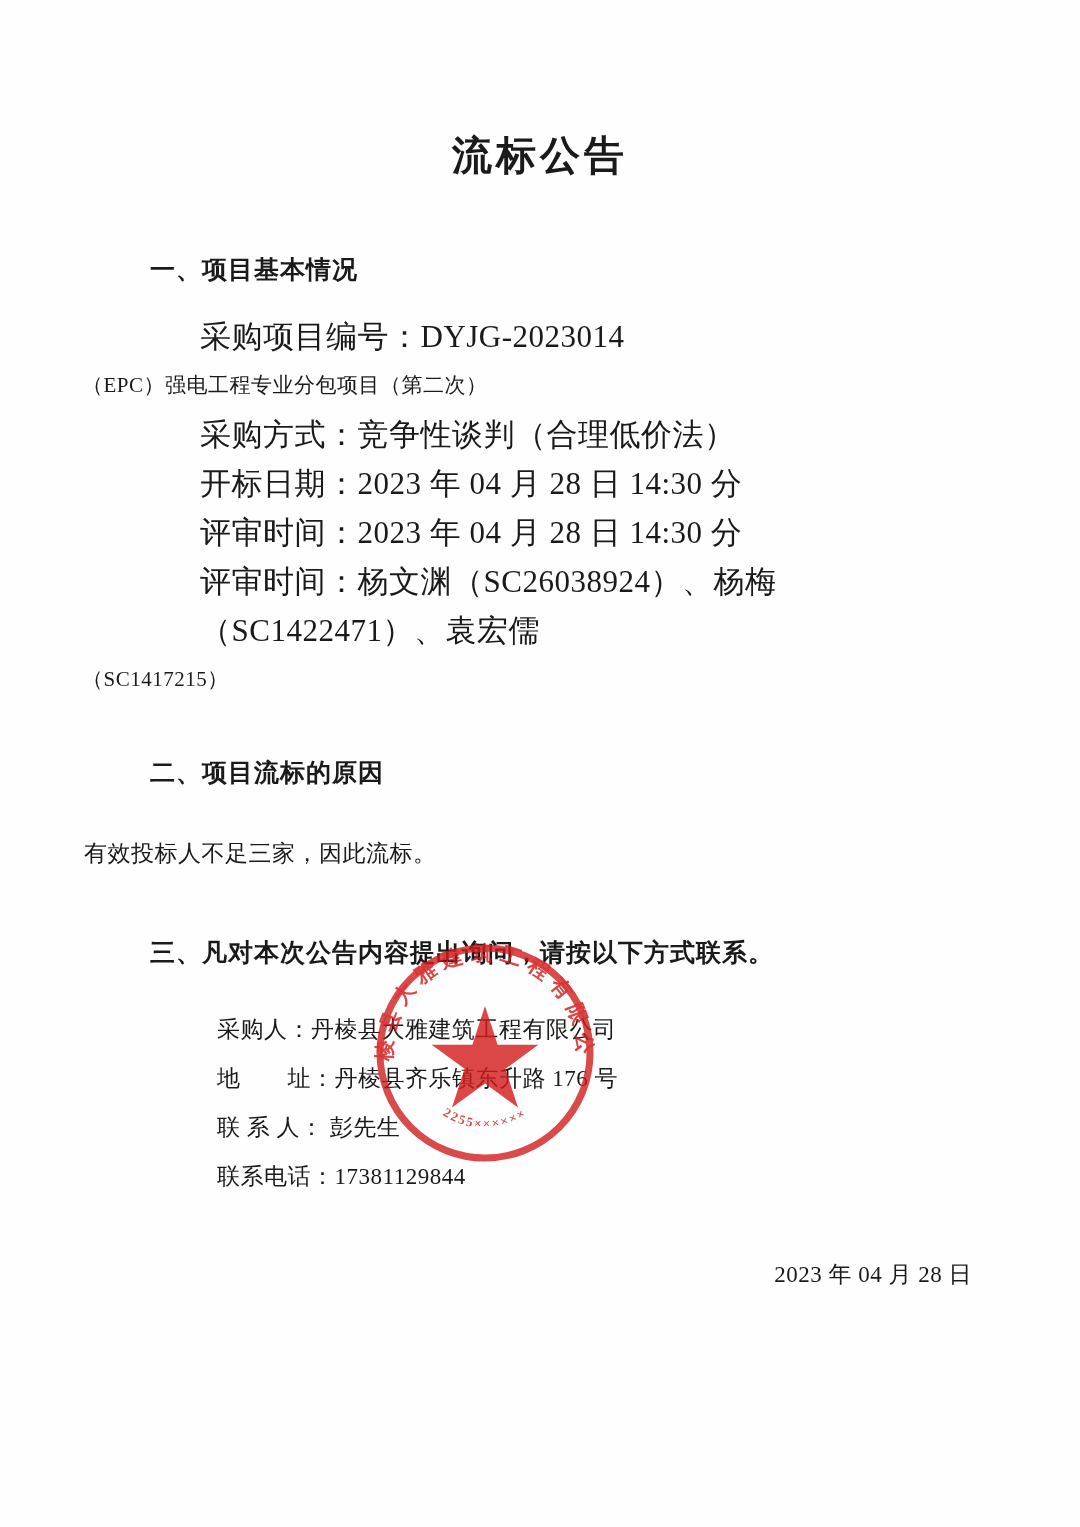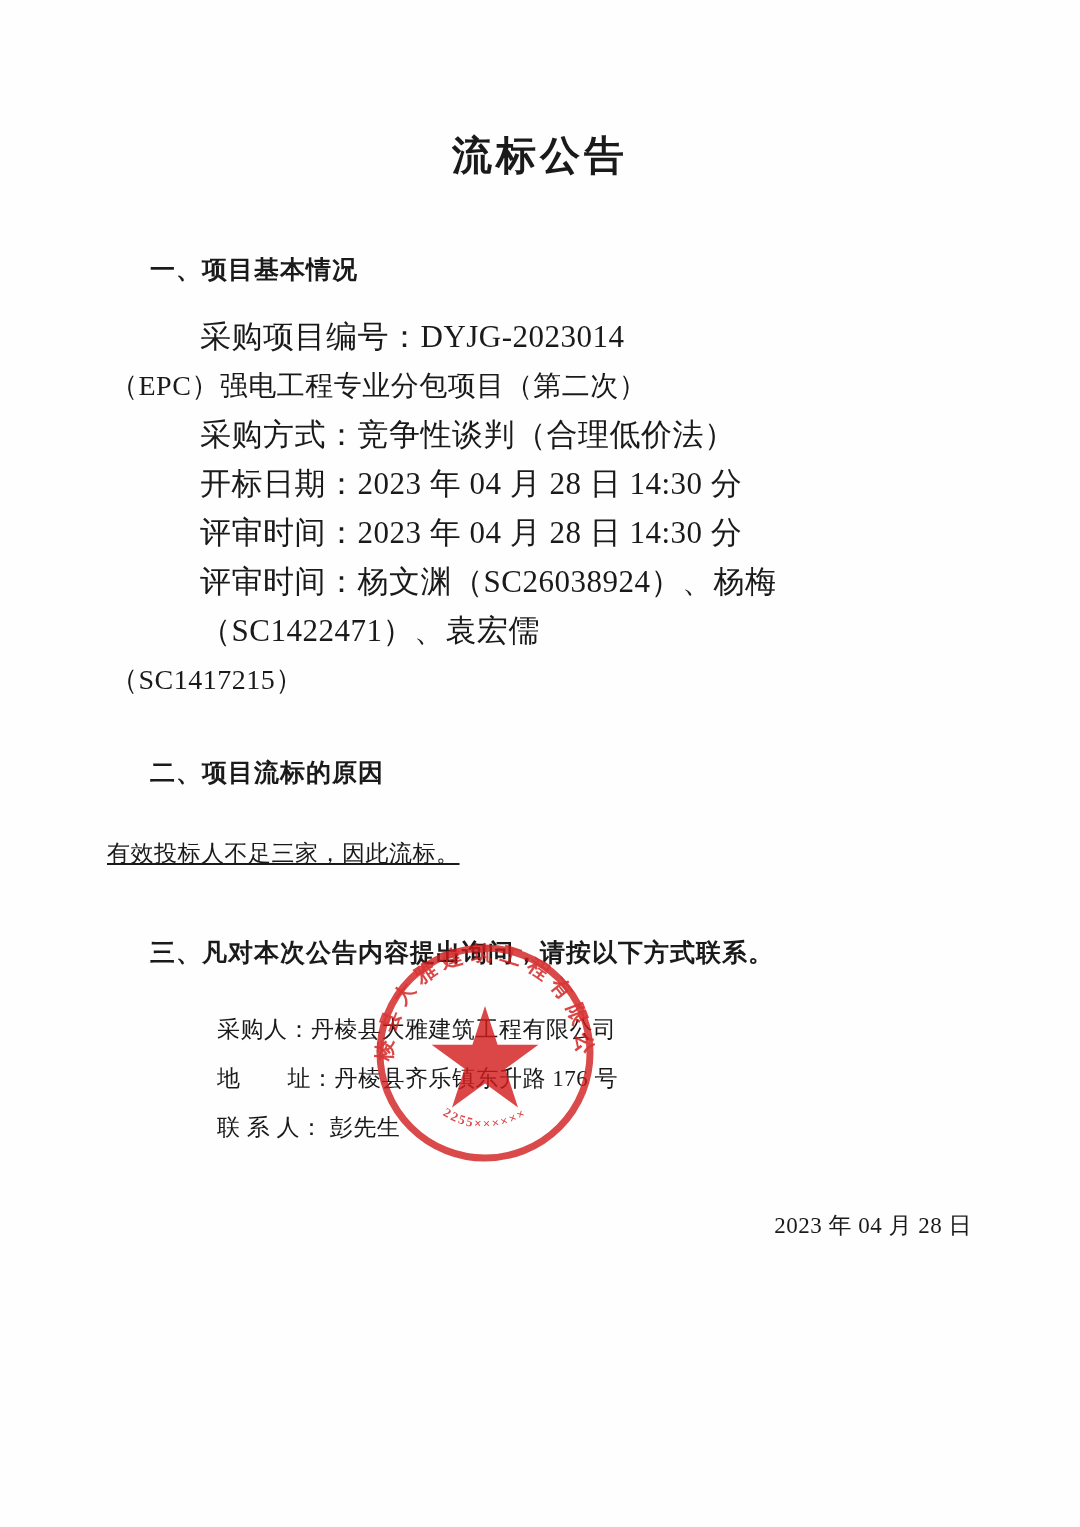--- a/index.html
+++ b/index.html
@@ -40,34 +40,33 @@
 
   .body-line {
     font-size: 31px;
     line-height: 49px;
     margin-left: 200px;
     margin-right: 120px;
     letter-spacing: 0.5px;
     white-space: pre-wrap;
   }
   .wrap-line {
-    font-size: 28px;
+    font-size: 21px;
     line-height: 49px;
-    margin-left: 110px;
+    margin-left: 82px;
     margin-right: 120px;
     letter-spacing: 0.5px;
   }
   .block-gap-top { margin-top: 26px; }
   .para-reason {
     font-size: 23px;
     line-height: 49px;
-    margin-left: 107px;
+    margin-left: 84px;
     margin-top: 40px;
     letter-spacing: 0.5px;
-    text-decoration: underline;
   }
   .contact-block { margin-top: 36px; padding-left: 17px; }
   .contact-line {
     font-size: 23px;
     line-height: 49px;
     margin-left: 200px;
     letter-spacing: 0.5px;
     white-space: pre;
   }
   .date-line {
@@ -112,20 +111,21 @@
   <div class="wrap-line">（SC1417215）</div>
 
   <div class="section-heading sec2">二、项目流标的原因</div>
   <div class="para-reason">有效投标人不足三家，因此流标。</div>
 
   <div class="section-heading sec3">三、凡对本次公告内容提出询问，请按以下方式联系。</div>
   <div class="contact-block">
     <div class="contact-line">采购人：丹棱县大雅建筑工程有限公司</div>
     <div class="contact-line">地　　址：丹棱县齐乐镇东升路 176 号</div>
     <div class="contact-line">联 系 人： 彭先生</div>
+    <div class="contact-line">联系电话：17381129844</div>
   </div>
 
   <div class="date-line">2023 年 04 月 28 日</div>
 
   <div class="seal">
     <svg width="230" height="230" viewBox="0 0 230 230" xmlns="http://www.w3.org/2000/svg">
       <defs>
         <path id="sealArcTop" d="M 22,115 A 93,93 0 0 1 208,115"></path>
         <path id="sealArcBottom" d="M 40,115 A 75,75 0 0 0 190,115"></path>
       </defs>

